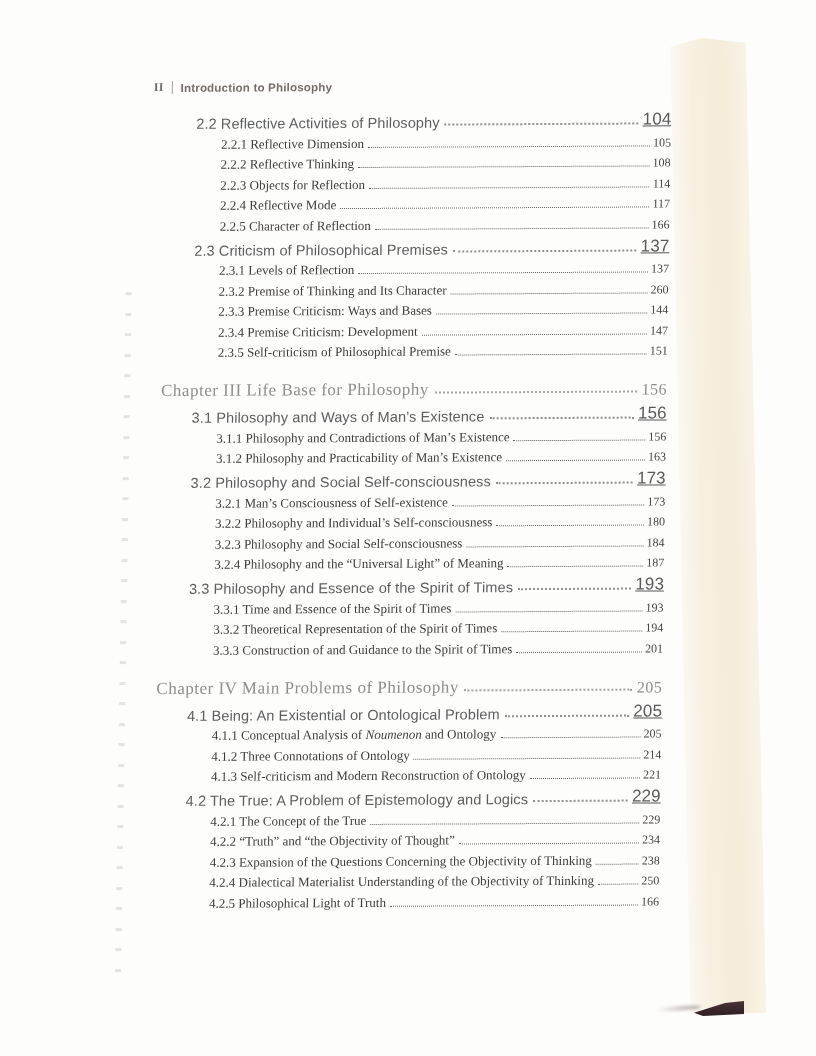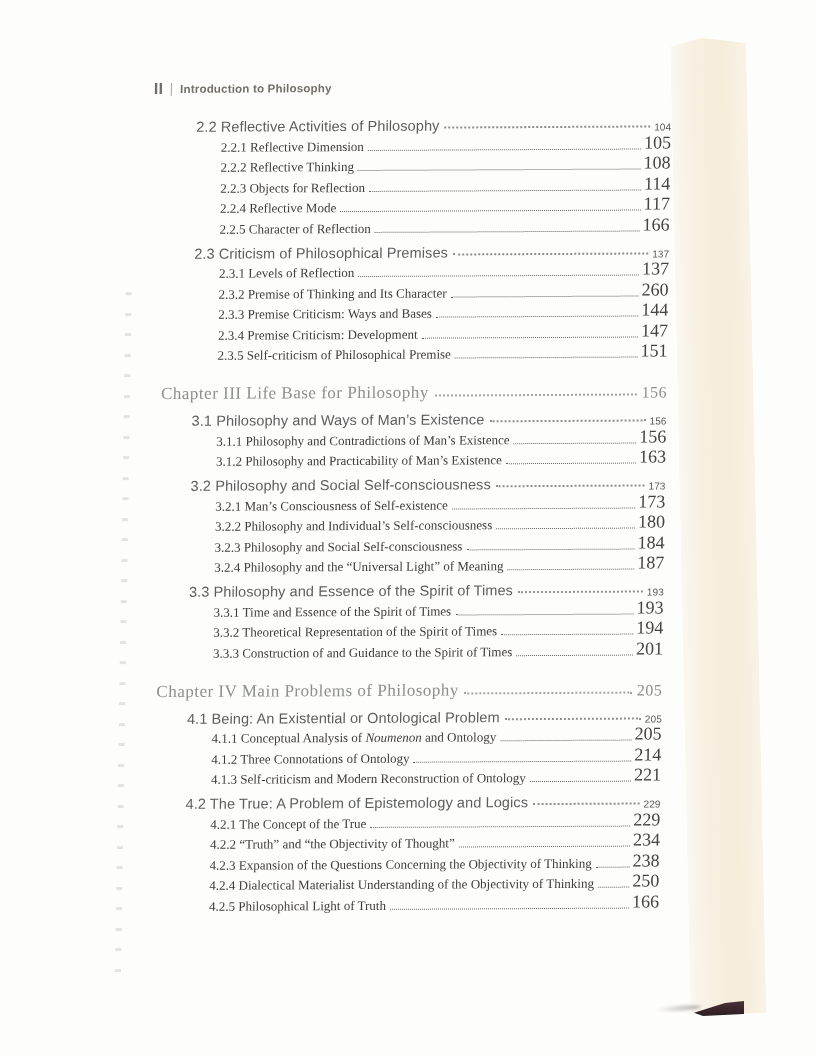--- a/index.html
+++ b/index.html
@@ -41,40 +41,40 @@
     background:repeating-linear-gradient(to bottom,
       rgba(125,118,112,.55) 0 3px, rgba(125,118,112,0) 3px 20.5px);
     opacity:.35;filter:blur(.4px);
   }
 
   .runhead{
     display:flex;align-items:center;gap:8px;margin-left:-12px;
     color:#746d67;font-weight:bold;font-size:11.5px;letter-spacing:.2px;
   }
   .runhead .divider{width:1px;height:13px;background:#a8a19b;}
-  .runhead .folio{font-size:16px;}
+  .runhead .folio{font-size:12px;font-family:Liberation Serif, serif;}
 
   .toc{margin-top:13px;}
   .row{display:flex;align-items:flex-end;}
   .row .label{white-space:nowrap;}
   .row .fill{flex:1;min-width:10px;}
 
   .row.section{
     height:24px;padding-left:31px;
     font-size:14.5px;color:#5c5d5e;letter-spacing:.1px;
   }
   .row.section .fill{border-bottom:2px dotted #8f8f8c;margin:0 4px 5px 5px;}
-  .row.section .pg{font-size:10px;color:#58595a;}
+  .row.section .pg{font-size:17px;color:#58595a;text-decoration:underline;}
 
   .row.sub{
     height:20.5px;padding-left:56px;
     font-family:"Liberation Serif", serif;font-size:13px;color:#3e3c39;
   }
   .row.sub .fill{border-bottom:1.5px dotted #64625e;margin:0 3px 4px 4px;}
-  .row.sub .pg{font-size:18px;color:#454340;}
+  .row.sub .pg{font-size:12px;color:#454340;}
   .row.sub em{font-style:italic;text-align:center;}
 
   .row.chapter{
     height:26px;margin-top:14px;margin-bottom:1px;
     font-family:"Liberation Serif", serif;font-size:17px;color:#8d9089;
     letter-spacing:.5px;
   }
   .row.chapter .fill{border-bottom:2px dotted #a3a49e;margin:0 5px 6px 6px;}
   .row.chapter .pg{font-size:16px;color:#8d9089;}
 </style>

